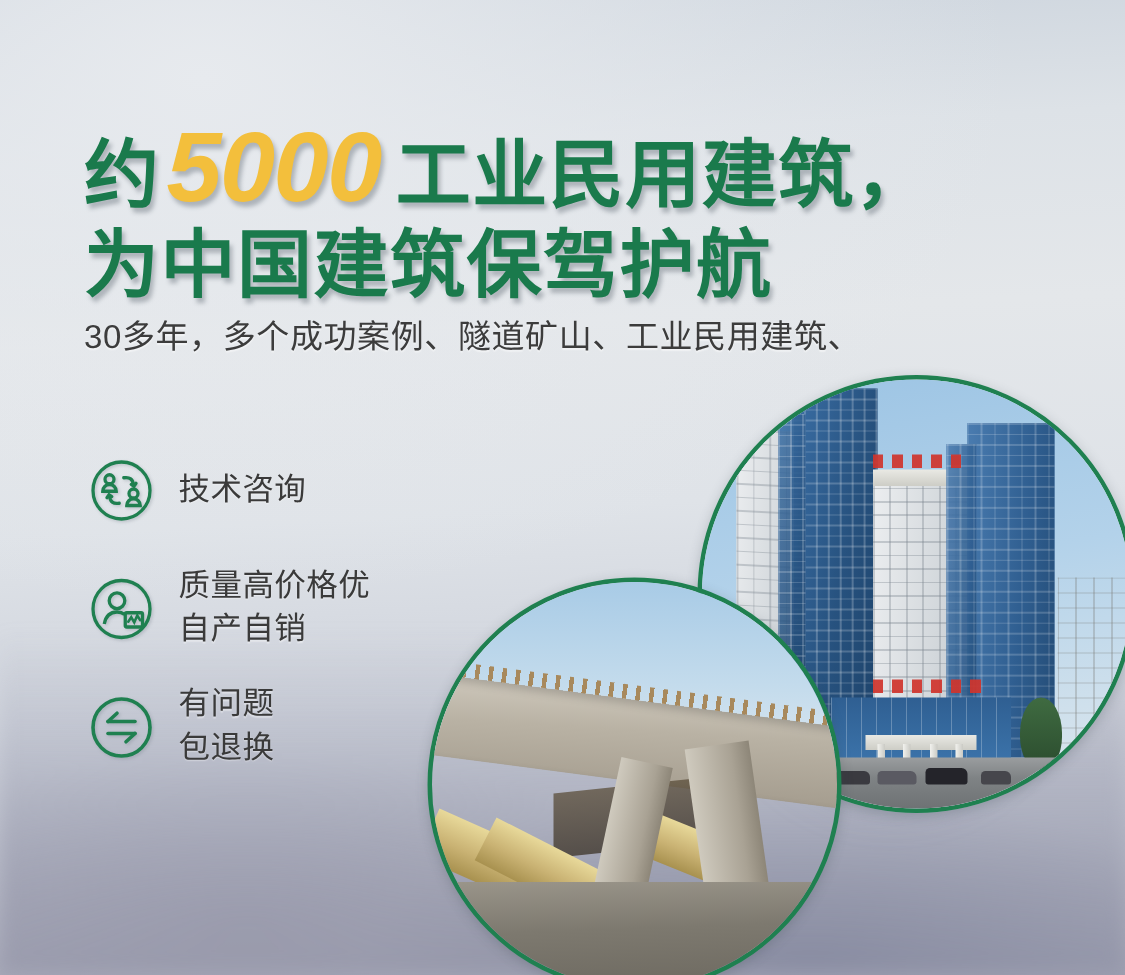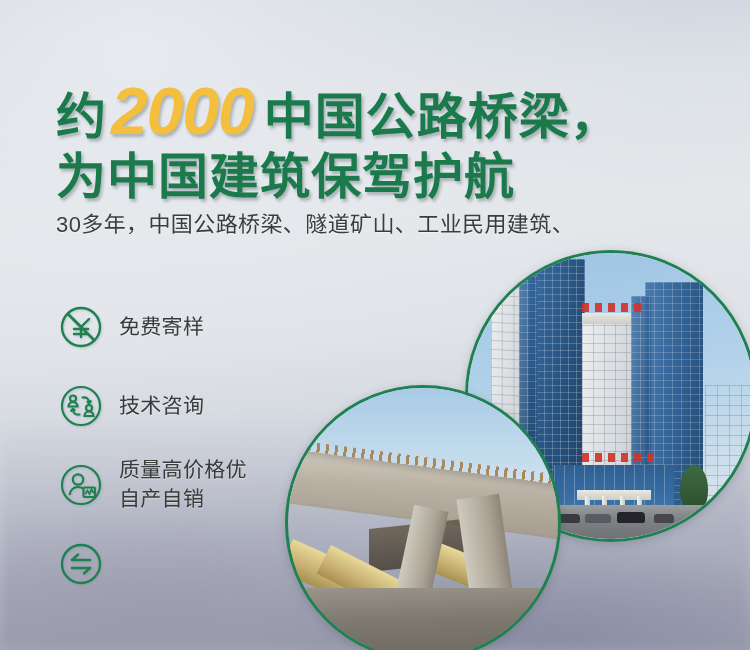--- a/index.html
+++ b/index.html
@@ -121,49 +121,34 @@
 <body>
 
 <div id="banner">
 
   <div class="haze"></div>
   <div class="haze2"></div>
 
   <div class="headline">
     <div class="hl-line">
       <span class="hl-cn">约</span>
-      <span class="hl-num">2000</span>
-      <span class="hl-cn">中国公路桥梁，</span>
+      <span class="hl-num">5000</span>
+      <span class="hl-cn">工业民用建筑，</span>
     </div>
     <div class="hl-line hl-line2">
       <span class="hl-cn">为中国建筑保驾护航</span>
     </div>
   </div>
 
   <div class="subtitle">
-    <div class="sub-line">30多年，中国公路桥梁、隧道矿山、工业民用建筑、</div>
+    <div class="sub-line">30多年，多个成功案例、隧道矿山、工业民用建筑、</div>
   </div>
 
   <div class="features">
 
-    <div class="feature">
-      <span class="f-icon">
-        <svg viewBox="0 0 48 48" fill="none" stroke="#1f8050" stroke-width="2.4">
-          <circle cx="24" cy="24" r="19"></circle>
-          <path d="M16 16 L24 24 L32 16" stroke-width="2.4" stroke-linecap="round"></path>
-          <path d="M24 24 L24 34" stroke-linecap="round"></path>
-          <path d="M17 26 L31 26" stroke-linecap="round"></path>
-          <path d="M17 31 L31 31" stroke-linecap="round"></path>
-          <path d="M11.5 11.5 L36.5 36.5" stroke-width="2.6" stroke-linecap="round"></path>
-        </svg>
-      </span>
-      <span class="f-text">
-        <div>免费寄样</div>
-      </span>
-    </div>
 
     <div class="feature">
       <span class="f-icon">
         <svg viewBox="0 0 48 48" fill="none" stroke="#1f8050" stroke-width="2.2">
           <circle cx="24" cy="24" r="19"></circle>
           <circle cx="16" cy="16.5" r="3"></circle>
           <path d="M11.5 24.5 a4.5 4.5 0 0 1 9 0 z"></path>
           <circle cx="32" cy="26" r="3"></circle>
           <path d="M27.5 34 a4.5 4.5 0 0 1 9 0 z"></path>
           <path d="M25.5 15.5 q6 -1 6.5 5" stroke-linecap="round"></path>
@@ -196,20 +181,24 @@
     <div class="feature">
       <span class="f-icon">
         <svg viewBox="0 0 48 48" fill="none" stroke="#1f8050" stroke-width="2.4">
           <circle cx="24" cy="24" r="19"></circle>
           <path d="M33 20 L15 20" stroke-linecap="round"></path>
           <path d="M21 14.5 L15 20" stroke-linecap="round"></path>
           <path d="M15 28 L33 28" stroke-linecap="round"></path>
           <path d="M27 33.5 L33 28" stroke-linecap="round"></path>
         </svg>
       </span>
+      <span class="f-text">
+        <div>有问题</div>
+        <div>包退换</div>
+      </span>
     </div>
 
   </div>
 
   <div class="circle" id="circle-building">
     <div class="sky"></div>
 
     <div class="tower stonewall" style="left:8%;top:12%;width:15%;height:76%;transform:skewY(3deg);"></div>
     <div class="tower glassA" style="left:21%;top:2%;width:20%;height:86%;"></div>
     <div class="tower glassA" style="left:18%;top:8%;width:6%;height:80%;opacity:.85;"></div>

